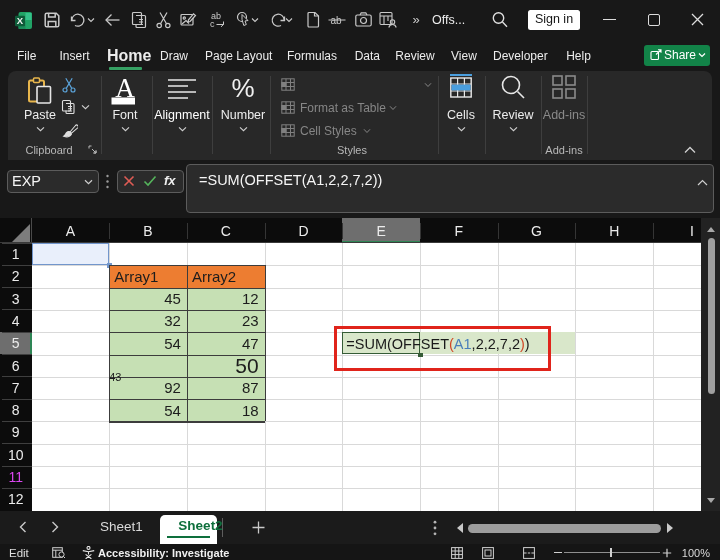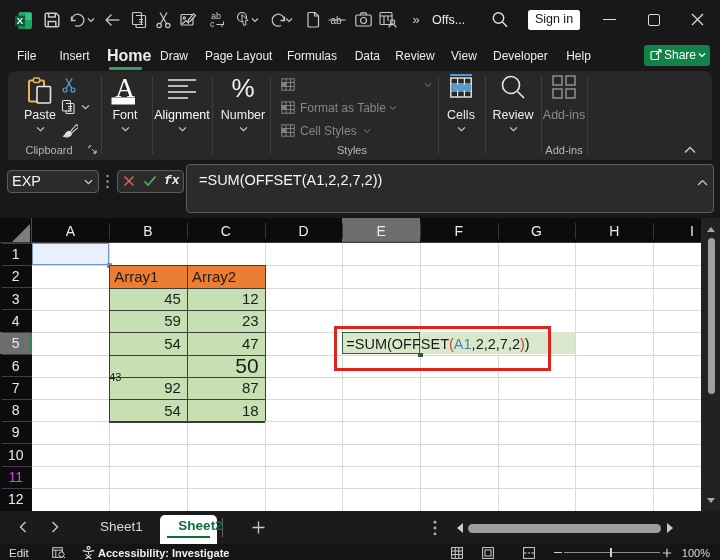--- a/index.html
+++ b/index.html
@@ -258,21 +258,21 @@
       <circle cx="1.5" cy="7.5" r="1.2"></circle>
       <circle cx="1.5" cy="13" r="1.2"></circle>
     </svg>
     <div class="abs" style="left:117px;top:170px;width:67px;height:23px;background:#2b2b2b;border:1px solid #5c5c5c;border-radius:4px"></div>
 <svg class="abs" style="left:123px;top:175px" width="12" height="12" viewBox="0 0 12 12" stroke="#e05c55" stroke-width="1.6" fill="none">
       <path d="M1.5 1.5 L10.5 10.5 M10.5 1.5 L1.5 10.5"></path>
     </svg>
     <svg class="abs" style="left:143px;top:175px" width="14" height="12" viewBox="0 0 14 12" stroke="#55b45c" stroke-width="1.6" fill="none">
       <path d="M1.5 6.5 L5 10 L12.5 1.5"></path>
     </svg>
-    <div class="abs" style="left:164px;top:172px;width:18px;height:18px;color:#eee;font-size:13px;line-height:18px;font-style:italic;font-family:Liberation Mono, monospace;font-weight:bold">fx</div>
+    <div class="abs" style="left:164px;top:172px;width:18px;height:18px;color:#eee;font-size:13px;line-height:18px;font-style:italic;font-family:Liberation Sans, sans-serif;font-weight:bold">fx</div>
 <div class="abs" style="left:186px;top:164px;width:528px;height:49px;background:#2b2b2b;border:1px solid #5c5c5c;border-radius:4px"></div>
 <div class="abs" style="left:199px;top:171.5px;width:400px;height:17px;color:#f5f5f5;font-size:14.5px;line-height:17px">=SUM(OFFSET(A1,2,2,7,2))</div>
 <svg class="abs" style="left:697px;top:179px" width="11" height="7" viewBox="0 0 11 7" fill="none" stroke="#cfcfcf" stroke-width="1.2">
       <path d="M1 6 L5.5 1.5 L10 6"></path>
     </svg>
     <div class="abs" style="left:0px;top:218px;width:701px;height:25px;background:#0c0c0c"></div>
 <div class="abs" style="left:0px;top:243.0px;width:31.5px;height:267.5px;background:#0c0c0c"></div>
 <div class="abs" style="left:31.5px;top:243.0px;width:669.5px;height:267.5px;background:#fff"></div>
 <div class="abs" style="left:11px;top:224px;width:0;height:0;border-left:19px solid transparent;border-bottom:19px solid #7d7d7d"></div>
 <div class="abs" style="left:30.5px;top:218px;width:1px;height:25px;background:#4a4a4a"></div>
@@ -353,21 +353,21 @@
 <div class="abs" style="left:109.2px;top:309.90000000000003px;width:155.4px;height:1.2px;background:#3c3c3c"></div>
 <div class="abs" style="left:109.2px;top:332.20000000000005px;width:155.4px;height:1.2px;background:#3c3c3c"></div>
 <div class="abs" style="left:109.2px;top:354.5px;width:155.4px;height:1.2px;background:#3c3c3c"></div>
 <div class="abs" style="left:109.2px;top:376.8px;width:155.4px;height:1.2px;background:#3c3c3c"></div>
 <div class="abs" style="left:109.2px;top:399.1px;width:155.4px;height:1.2px;background:#3c3c3c"></div>
 <div class="abs" style="left:109.2px;top:421.4px;width:155.4px;height:1.2px;background:#3c3c3c"></div>
 <div class="abs" style="left:114.2px;top:267.8px;width:70px;height:18px;color:#1d1d1d;font-size:15px;line-height:18px">Array1</div>
 <div class="abs" style="left:191.9px;top:267.8px;width:70px;height:18px;color:#1d1d1d;font-size:15px;line-height:18px">Array2</div>
 <div class="abs" style="left:109.2px;top:290.1px;width:71.7px;height:18px;color:#1d1d1d;font-size:15px;line-height:18px;text-align:right">45</div>
 <div class="abs" style="left:186.9px;top:290.1px;width:71.7px;height:18px;color:#1d1d1d;font-size:15px;line-height:18px;text-align:right">12</div>
-<div class="abs" style="left:109.2px;top:312.40000000000003px;width:71.7px;height:18px;color:#1d1d1d;font-size:15px;line-height:18px;text-align:right">59</div>
+<div class="abs" style="left:109.2px;top:312.40000000000003px;width:71.7px;height:18px;color:#1d1d1d;font-size:15px;line-height:18px;text-align:right">32</div>
 <div class="abs" style="left:186.9px;top:312.40000000000003px;width:71.7px;height:18px;color:#1d1d1d;font-size:15px;line-height:18px;text-align:right">23</div>
 <div class="abs" style="left:109.2px;top:334.70000000000005px;width:71.7px;height:18px;color:#1d1d1d;font-size:15px;line-height:18px;text-align:right">54</div>
 <div class="abs" style="left:186.9px;top:334.70000000000005px;width:71.7px;height:18px;color:#1d1d1d;font-size:15px;line-height:18px;text-align:right">47</div>
 <div class="abs" style="left:109.2px;top:368px;width:71.7px;height:18px;color:#1d1d1d;font-size:11px;line-height:18px;">43</div>
 <div class="abs" style="left:186.9px;top:357.0px;width:71.7px;height:18px;color:#1d1d1d;font-size:21px;line-height:18px;text-align:right">50</div>
 <div class="abs" style="left:109.2px;top:379.3px;width:71.7px;height:18px;color:#1d1d1d;font-size:15px;line-height:18px;text-align:right">92</div>
 <div class="abs" style="left:186.9px;top:379.3px;width:71.7px;height:18px;color:#1d1d1d;font-size:15px;line-height:18px;text-align:right">87</div>
 <div class="abs" style="left:109.2px;top:401.6px;width:71.7px;height:18px;color:#1d1d1d;font-size:15px;line-height:18px;text-align:right">54</div>
 <div class="abs" style="left:186.9px;top:401.6px;width:71.7px;height:18px;color:#1d1d1d;font-size:15px;line-height:18px;text-align:right">18</div>
 <div class="abs" style="left:342.3px;top:332.2px;width:233.10000000000002px;height:22.3px;background:#d9e7ca"></div>

